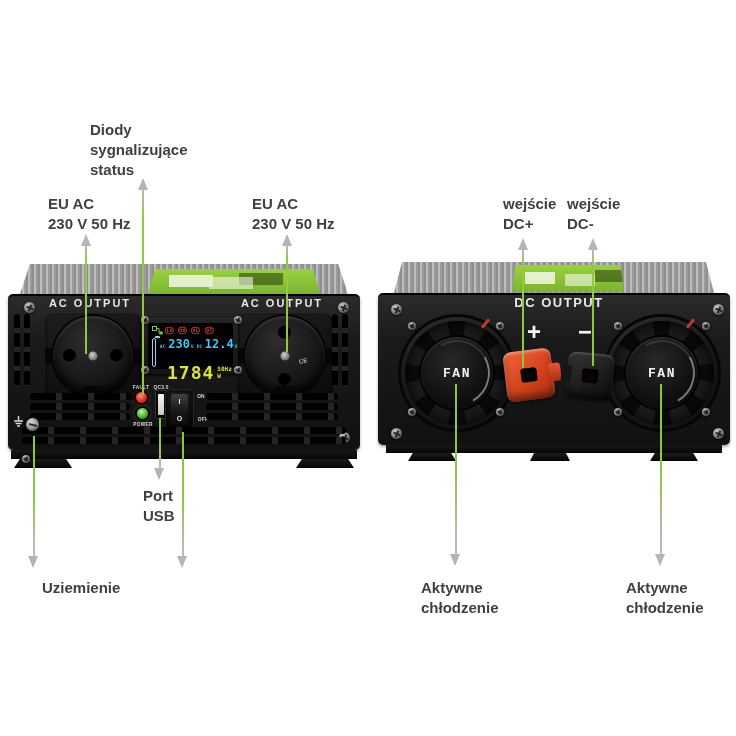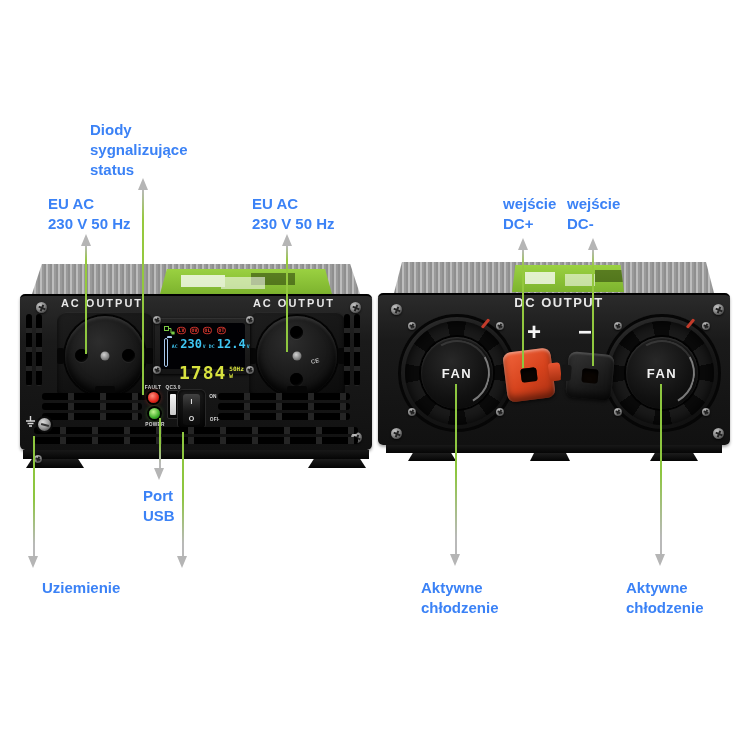--- a/index.html
+++ b/index.html
@@ -2,21 +2,21 @@
 <html><head>
 <meta charset="utf-8">
 <style>
   * { margin:0; padding:0; box-sizing:border-box; }
   html,body { width:736px; height:736px; background:#fff; }
   #stage { position:relative; width:736px; height:736px; background:#ffffff;
            font-family:"Liberation Sans", sans-serif; overflow:hidden; }
 
   
   .callout { position:absolute; z-index:10; font-size:15px; font-weight:700;
-             color:#3b82f6; line-height:20px; white-space:nowrap; }
+             color:#404040; line-height:20px; white-space:nowrap; }
 
   
   .leader { position:absolute; width:2px; z-index:8; }
   .lead-up   { background:linear-gradient(to bottom,#b9b9b9 0,#96c93e 14%,#8dc63f 100%); }
   .lead-down { background:linear-gradient(to bottom,#8dc63f 0,#8dc63f 52%,#b9b9b9 90%); }
   .arrow { position:absolute; width:0; height:0; z-index:8;
            border-left:5px solid transparent; border-right:5px solid transparent; }
   .arrow-up   { border-bottom:12px solid #b5b5b5; }
   .arrow-down { border-top:12px solid #b5b5b5; }
 
@@ -107,21 +107,21 @@
   
   .ground-screw { position:absolute; width:13px; height:13px; border-radius:50%;
                   background:radial-gradient(circle at 38% 32%, #dcdcdc, #9a9a9a 50%, #525252 82%);
                   box-shadow:0 0 0 2px #0a0a0a; }
   .ground-screw::before { content:""; position:absolute; left:50%; top:50%; width:8px; height:2px;
                           background:#333; transform:translate(-50%,-50%) rotate(15deg); }
 
   
   .fan { position:absolute; width:118px; height:118px; border-radius:50%;
          background:radial-gradient(circle at 40% 32%, #303030, #151515 60%, #0a0a0a);
-         box-shadow:inset 0 0 0 3px #060606, inset 0 4px 6px rgba(255,255,255,.06); }
+         box-shadow:inset 0 0 0 3px #060606, inset 0 4px 6px rgba(255,255,255,.06);font-family:Liberation Mono, monospace; }
   .fan-blades { position:absolute; left:7px; top:7px; width:104px; height:104px; border-radius:50%;
                 background:repeating-conic-gradient(from 10deg, #1b1b1b 0 24deg, #0a0a0a 24deg 45deg);
                 box-shadow:inset 0 0 14px #000; }
   .fan-cap { position:absolute; left:23px; top:23px; width:72px; height:72px; border-radius:50%;
              background:radial-gradient(circle at 42% 34%, #282828, #101010 60%, #060606);
              box-shadow:0 0 0 2px #020202, inset 0 1px 2px rgba(255,255,255,.14);
              display:flex; align-items:center; justify-content:center;
              color:#f2f2f2; font-weight:700; font-size:13px; letter-spacing:1.5px; }
   .fan-cap::after { content:""; position:absolute; inset:3px; border-radius:50%;
                     border:2px solid transparent; border-right-color:rgba(255,255,255,.45);
@@ -212,21 +212,21 @@
 
   <div class="leader lead-down" style="left:182px; top:432px; height:124px;"></div>
   <div class="arrow arrow-down" style="left:177px; top:556px;"></div>
 
   <div class="leader lead-down" style="left:455px; top:384px; height:170px;"></div>
   <div class="arrow arrow-down" style="left:450px; top:554px;"></div>
 
   <div class="leader lead-down" style="left:660px; top:384px; height:170px;"></div>
   <div class="arrow arrow-down" style="left:655px; top:554px;"></div>
 
-  <div class="device" style="left:20px; top:262px; width:300px; height:206px;">
+  <div class="device" style="left:8px; top:262px; width:300px; height:206px;">
     <div class="heat-top" style="left:12px; top:2px; width:328px; height:30px; clip-path:polygon(3% 0,97% 0,100% 100%,0 100%);"></div>
     <div class="top-label" style="left:140px; top:7px; width:172px; height:25px; clip-path:polygon(4% 0,96% 0,100% 100%,0 100%);"></div>
     <div class="face" style="left:0; top:32px; width:352px; height:156px;"></div>
 
     <div class="screw" style="left:16px; top:40px;"></div>
     <div class="screw" style="left:330px; top:40px;"></div>
     <div class="screw" style="left:331px; top:170px;"></div>
 
     <div class="panel-text" style="left:32px; top:35px; width:100px;">AC OUTPUT</div>
     <div class="panel-text" style="left:224px; top:35px; width:100px;">AC OUTPUT</div>

